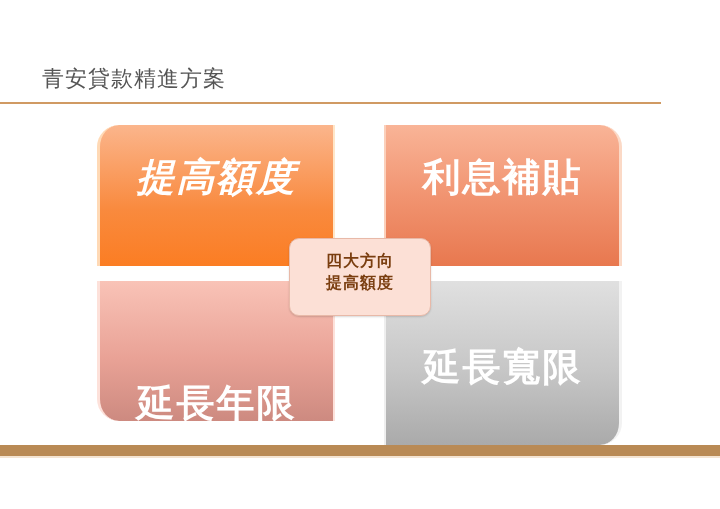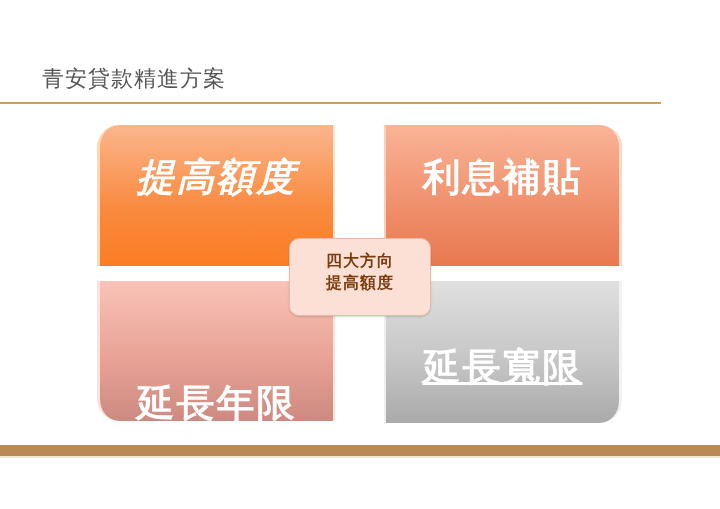--- a/index.html
+++ b/index.html
@@ -7,21 +7,21 @@
   .title{position:absolute;left:33px;top:64px;font-size:22px;color:#555555;letter-spacing:1px;margin-left:9px;}
   .title-rule{position:absolute;left:0;top:102px;width:661px;height:2px;background:#d09a63;}
   .quad{position:absolute;width:238px;height:141px;box-sizing:border-box;color:#ffffff;font-size:38px;font-weight:bold;text-align:center;letter-spacing:2px;}
   .quad span{display:block;}
   .q-tl{left:97px;top:125px;border-radius:22px 0 0 0;background:linear-gradient(#fbb58c,#f98a3e 60%,#fb7d23);border-left:3px solid #ffd9b5;border-right:2px solid #ffe6c8;}
   .q-tl span{padding-top:27px;font-style:italic;}
   .q-tr{left:384px;top:125px;border-radius:0 22px 0 0;background:linear-gradient(#f9b497,#f19471 50%,#e8784f);border-left:2px solid #fbd0bb;border-right:3px solid #fbd9c6;}
   .q-tr span{padding-top:27px;}
   .q-bl{left:97px;top:281px;height:140px;border-radius:0 0 0 22px;background:linear-gradient(#f9c3b7,#e9a296 55%,#cd8a80);border-left:3px solid #fde1da;border-right:2px solid #fde1da;}
   .q-bl span{padding-top:97px;}
-  .q-br{left:384px;top:281px;height:142px;border-radius:0 0 22px 0;background:linear-gradient(#e0e0e0,#c6c6c6 55%,#aaaaaa);border-left:2px solid #eeeeee;border-right:3px solid #f2f2f2;text-decoration:underline;}
+  .q-br{left:384px;top:281px;height:164px;border-radius:0 0 22px 0;background:linear-gradient(#e0e0e0,#c6c6c6 55%,#aaaaaa);border-left:2px solid #eeeeee;border-right:3px solid #f2f2f2;}
   .q-br span{padding-top:61px;}
   .center{position:absolute;left:289px;top:238px;width:142px;height:78px;box-sizing:border-box;background:#fce0d6;border:1.5px solid #e8b9a8;border-radius:10px;box-shadow:0 1px 2px rgba(0,0,0,0.15);color:#7a3e10;font-size:16px;font-weight:bold;text-align:center;line-height:22px;padding-top:11px;letter-spacing:1px;}
   .band{position:absolute;left:0;top:445px;width:720px;height:11px;background:#b98a55;}
   .band-under{position:absolute;left:0;top:456px;width:720px;height:2px;background:#f4e4d2;}
 </style>
 </head>
 <body>
 
 <div class="title">青安貸款精進方案</div>
 <div class="title-rule"></div>

